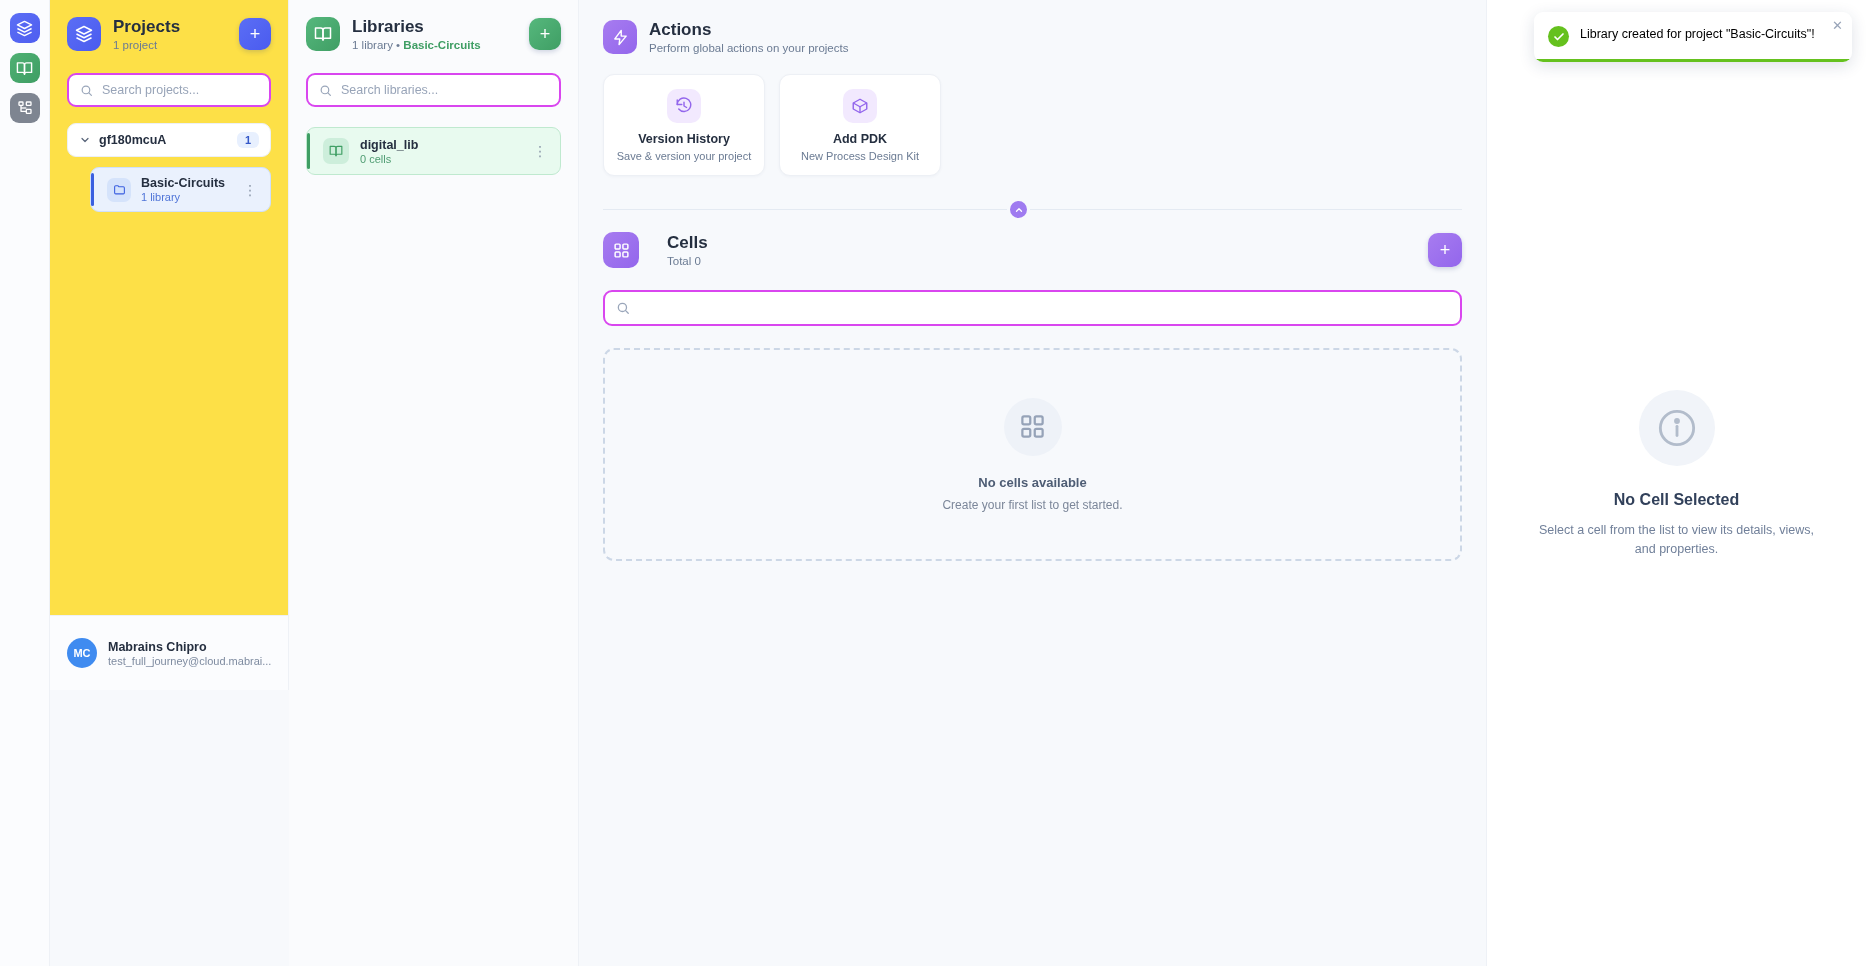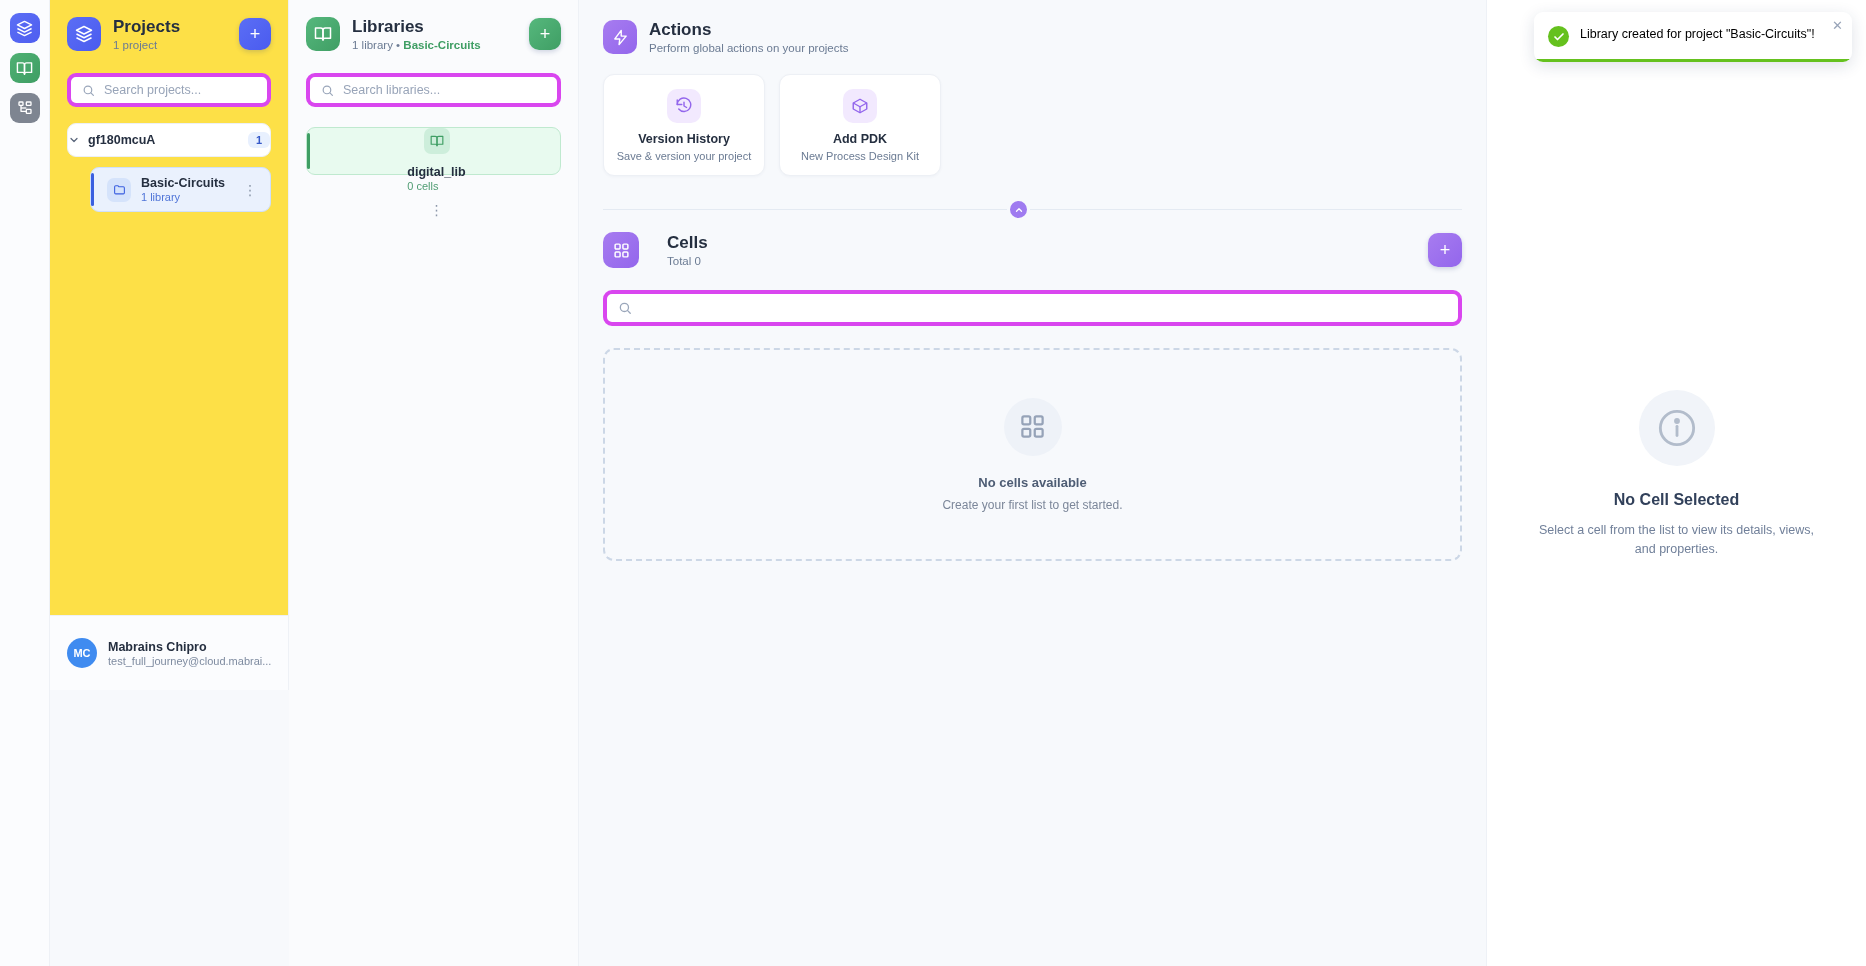--- a/index.html
+++ b/index.html
@@ -41,21 +41,21 @@
     color: #fff; font-size: 18px; cursor: pointer; line-height: 1;
     display: flex; align-items: center; justify-content: center;
     box-shadow: 0 2px 5px rgba(40,60,120,.2);
   }
   .plus-blue { background: linear-gradient(135deg,#5b6ef5,#4a5bef); }
   .plus-green { background: linear-gradient(135deg,#56b87d,#3f9e64); }
   .plus-purple { background: linear-gradient(135deg,#a77cf0,#9366ec); }
 
   .search {
     display: flex; align-items: center; gap: 9px;
-    height: 34px; border: 4px solid #d946ef; border-radius: 9px;
+    height: 34px; border: 2px solid #d946ef; border-radius: 9px;
     background: #fff; padding: 0 11px;
   }
   .search input {
     border: none; outline: none; background: transparent; flex: 1;
     font-size: 12.5px; color: #2b3445; font-family: inherit;
   }
   .search input::placeholder { color: #98a4b8; }
 
   
   .projects {
@@ -63,21 +63,21 @@
     background: #fde047; border-right: 1px solid #eef1f6;
     display: flex; flex-direction: column; padding: 17px 17px 0 17px;
     position: relative;
   }
   .projects .panel-head { justify-content: space-between; }
   .proj-search { margin-top: 22px; }
 
   .group {
     margin-top: 16px; background: #fff; border: 1px solid #edf0f5;
     border-radius: 9px; height: 34px; display: flex; align-items: center;
-    padding: 0 0; gap: 8px; cursor: pointer;
+    padding: 0 11px; gap: 8px; cursor: pointer;
   }
   .group-name { font-size: 12.5px; font-weight: bold; color: #252f40; flex: 1; }
   .group-count {
     background: #e8f0fe; color: #3558c8; font-size: 11px; font-weight: bold;
     border-radius: 6px; padding: 2px 8px;
   }
 
   .proj-item {
     margin-top: 10px; margin-left: 23px; position: relative;
     background: #eaf1fd; border: 1px solid #cfe0fb; border-radius: 9px;
@@ -115,21 +115,20 @@
     width: 290px; flex: 0 0 290px; height: 966px;
     background: #fafbfd; border-right: 1px solid #eef1f6;
     padding: 17px 17px 0 17px; display: flex; flex-direction: column;
   }
   .libraries .panel-head { justify-content: space-between; }
   .lib-item {
     margin-top: 20px; position: relative; background: #e8faef;
     border: 1px solid #bfe9cf; border-radius: 9px; height: 48px;
     display: flex; align-items: center; padding: 0 10px 0 16px; gap: 11px;
     cursor: pointer;
-    flex-direction: column;
   }
   .lib-item::before {
     content: ""; position: absolute; left: 0; top: 5px; bottom: 5px;
     width: 3px; border-radius: 3px; background: #3f9e64;
   }
   .lib-ico {
     width: 26px; height: 26px; border-radius: 7px; background: #cdeedb;
     display: flex; align-items: center; justify-content: center;
     color: #3f9e64; flex: 0 0 26px;
   }

